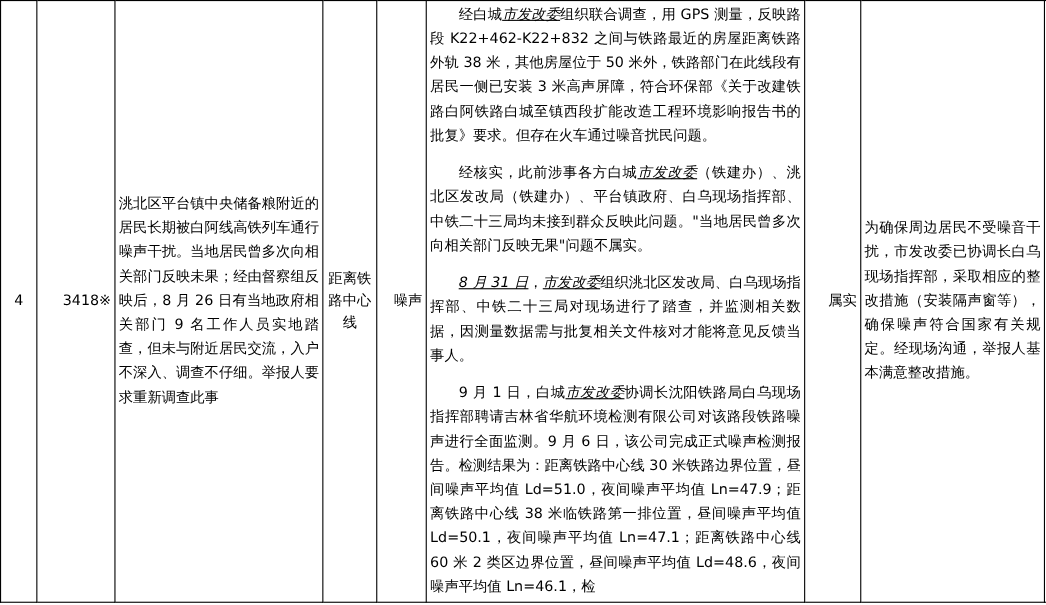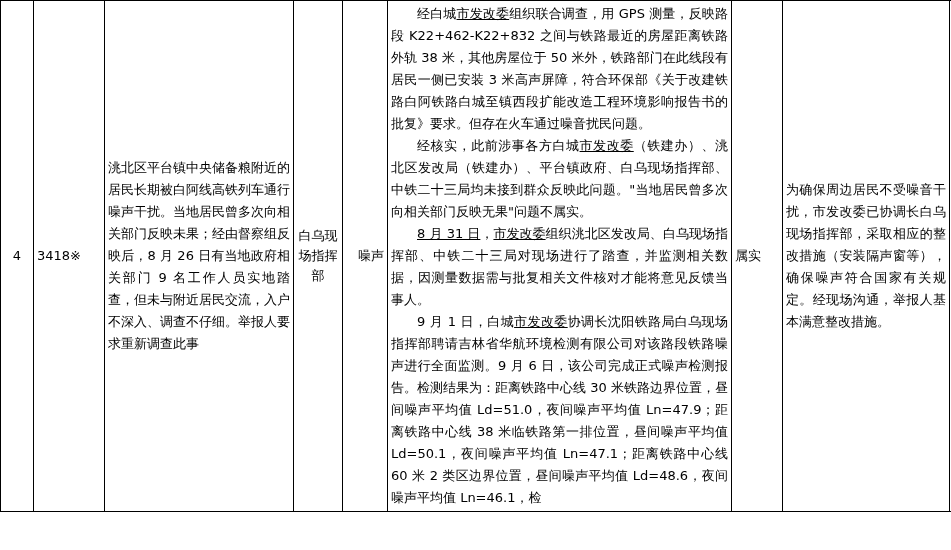--- a/index.html
+++ b/index.html
@@ -33,21 +33,21 @@
     line-height: 22px;
     color: #000000;
     font-family: "DejaVu Sans", "Liberation Sans", sans-serif;
   }
   td.c-index {
     width: 26px;
     text-align: center;
   }
   td.c-code {
     width: 64px;
-    text-align: left;
+    text-align: right;
     font-size: 12.5px;
     line-height: 17px;
   }
   td.c-desc {
     width: 182px;
     text-align: justify;
     text-justify: inter-ideograph;
     padding: 4px 6px;
   }
   td.c-unit {
@@ -62,65 +62,66 @@
   }
   td.c-detail {
     width: 337px;
     text-align: justify;
     text-justify: inter-ideograph;
     vertical-align: top;
     padding: 4px 8px 4px 8px;
   }
   td.c-result {
     width: 44px;
-    text-align: left;
+    text-align: right;
   }
   td.c-measure {
     width: 160px;
     text-align: justify;
     text-justify: inter-ideograph;
     padding: 4px 7px;
     margin-left: 44px;
   }
   td.c-penalty {
     width: 44px;
     text-align: center;
   }
   .p {
     margin: 0;
     text-indent: 2em;
   }
   .p + .p {
-    margin-top: 0;
+    margin-top: 12px;
   }
   .unit-stack {
     display: block;
     line-height: 20px;
   }
   .desc-body {
     display: block;
   }
   u {
     text-decoration: underline;
+    font-style: italic;
   }
 </style>
 </head>
 <body>
 
 <div class="sheet">
   <table class="doc-table">
     <tbody>
         <tr>
       <td class="c-index">4</td>
       <td class="c-code">3418※</td>
       <td class="c-desc">
         <span class="desc-body">洮北区平台镇中央储备粮附近的居民长期被白阿线高铁列车通行噪声干扰。当地居民曾多次向相关部门反映未果；经由督察组反映后，8 月 26 日有当地政府相关部门 9 名工作人员实地踏查，但未与附近居民交流，入户不深入、调查不仔细。举报人要求重新调查此事</span>
       </td>
       <td class="c-unit">
-        <span class="unit-stack">白乌现场指挥部</span>
+        <span class="unit-stack">距离铁路中心线</span>
       </td>
       <td class="c-type">噪声</td>
       <td class="c-detail">
         <p class="p">经白城<u>市发改委</u>组织联合调查，用 GPS 测量，反映路段 K22+462-K22+832 之间与铁路最近的房屋距离铁路外轨 38 米，其他房屋位于 50 米外，铁路部门在此线段有居民一侧已安装 3 米高声屏障，符合环保部《关于改建铁路白阿铁路白城至镇西段扩能改造工程环境影响报告书的批复》要求。但存在火车通过噪音扰民问题。</p>
         <p class="p">经核实，此前涉事各方白城<u>市发改委</u>（铁建办）、洮北区发改局（铁建办）、平台镇政府、白乌现场指挥部、中铁二十三局均未接到群众反映此问题。"当地居民曾多次向相关部门反映无果"问题不属实。</p>
         <p class="p"><u>8 月 31 日</u>，<u>市发改委</u>组织洮北区发改局、白乌现场指挥部、中铁二十三局对现场进行了踏查，并监测相关数据，因测量数据需与批复相关文件核对才能将意见反馈当事人。</p>
         <p class="p">9 月 1 日，白城<u>市发改委</u>协调长沈阳铁路局白乌现场指挥部聘请吉林省华航环境检测有限公司对该路段铁路噪声进行全面监测。9 月 6 日，该公司完成正式噪声检测报告。检测结果为：距离铁路中心线 30 米铁路边界位置，昼间噪声平均值 Ld=51.0，夜间噪声平均值 Ln=47.9；距离铁路中心线 38 米临铁路第一排位置，昼间噪声平均值 Ld=50.1，夜间噪声平均值 Ln=47.1；距离铁路中心线 60 米 2 类区边界位置，昼间噪声平均值 Ld=48.6，夜间噪声平均值 Ln=46.1，检</p>
       </td>
       <td class="c-result">属实</td>
       <td class="c-measure">为确保周边居民不受噪音干扰，市发改委已协调长白乌现场指挥部，采取相应的整改措施（安装隔声窗等），确保噪声符合国家有关规定。经现场沟通，举报人基本满意整改措施。</td>

